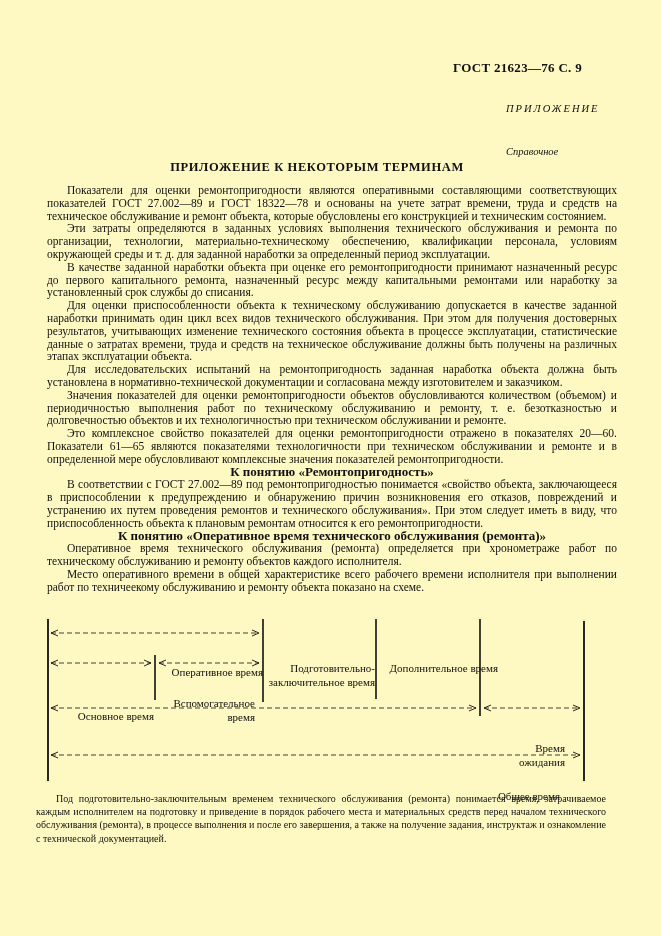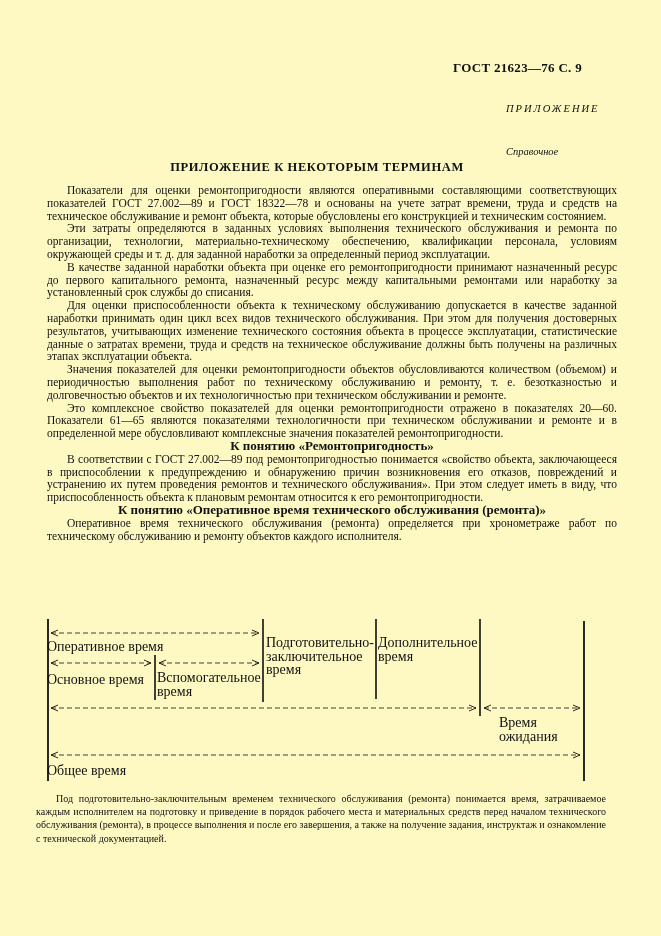--- a/index.html
+++ b/index.html
@@ -50,25 +50,25 @@
     font-size: 10px; line-height: 13.2px; text-align: justify;
   }
   .closing-text p { text-indent: 20px; }
 
   .diagram {
     position: absolute; left: 47px; top: 618px;
     width: 538px; height: 167px;
   }
   .diagram svg { position: absolute; left: 0; top: 0; }
   .dlabel {
-    position: absolute; font-size: 14px; line-height: 13.5px;
-    text-align: left; color: #111;
+    position: absolute; font-size: 11px; line-height: 13.5px;
+    text-align: right; color: #111; margin-top: 26px;
   }
   .lb-operative   { left: 0;     width: 216px; top: 22px; }
-  .lb-main        { left: 0;     width: 107px; top: 55px; }
+  .lb-main        { left: 0;     width: 107px; top: 66px; }
   .lb-auxiliary   { left: 110px; width: 98px; top: 53px; }
   .lb-preparatory { left: 219px; width: 109px; top: 18px; }
   .lb-additional  { left: 331px; width: 120px; top: 18px; }
   .lb-total       { left: 0;     width: 433px; top: 100px; }
   .lb-waiting     { left: 452px; width: 66px;  top: 98px; }
   .lb-overall     { left: 0;     width: 513px; top: 146px; }
 </style>
 </head>
 <body>
 
@@ -78,28 +78,30 @@
   <div class="annex-label">ПРИЛОЖЕНИЕ</div>
   <div class="annex-type">Справочное</div>
 
   <h2 class="doc-title">ПРИЛОЖЕНИЕ К НЕКОТОРЫМ ТЕРМИНАМ</h2>
 
   <div class="body-text">
     <p>Показатели для оценки ремонтопригодности являются оперативными составляющими соответствующих показателей ГОСТ 27.002—89 и ГОСТ 18322—78 и основаны на учете затрат времени, труда и средств на техническое обслуживание и ремонт объекта, которые обусловлены его конструкцией и техническим состоянием.</p>
     <p>Эти затраты определяются в заданных условиях выполнения технического обслуживания и ремонта по организации, технологии, материально-техническому обеспечению, квалификации персонала, условиям окружающей среды и т. д. для заданной наработки за определенный период эксплуатации.</p>
     <p>В качестве заданной наработки объекта при оценке его ремонтопригодности принимают назначенный ресурс до первого капитального ремонта, назначенный ресурс между капитальными ремонтами или наработку за установленный срок службы до списания.</p>
     <p>Для оценки приспособленности объекта к техническому обслуживанию допускается в качестве заданной наработки принимать один цикл всех видов технического обслуживания. При этом для получения достоверных результатов, учитывающих изменение технического состояния объекта в процессе эксплуатации, статистические данные о затратах времени, труда и средств на техническое обслуживание должны быть получены на различных этапах эксплуатации объекта.</p>
+    <p>Для исследовательских испытаний на ремонтопригодность заданная наработка объекта должна быть установлена в нормативно-технической документации и согласована между изготовителем и заказчиком.</p>
     <p>Значения показателей для оценки ремонтопригодности объектов обусловливаются количеством (объемом) и периодичностью выполнения работ по техническому обслуживанию и ремонту, т. е. безотказностью и долговечностью объектов и их технологичностью при техническом обслуживании и ремонте.</p>
     <p>Это комплексное свойство показателей для оценки ремонтопригодности отражено в показателях 20—60. Показатели 61—65 являются показателями технологичности при техническом обслуживании и ремонте и в определенной мере обусловливают комплексные значения показателей ремонтопригодности.</p>
 
     <h3>К понятию «Ремонтопригодность»</h3>
     <p>В соответствии с ГОСТ 27.002—89 под ремонтопригодностью понимается «свойство объекта, заключающееся в приспособлении к предупреждению и обнаружению причин возникновения его отказов, повреждений и устранению их путем проведения ремонтов и технического обслуживания». При этом следует иметь в виду, что приспособленность объекта к плановым ремонтам относится к его ремонтопригодности.</p>
 
     <h3>К понятию «Оперативное время технического обслуживания (ремонта)»</h3>
     <p>Оперативное время технического обслуживания (ремонта) определяется при хронометраже работ по техническому обслуживанию и ремонту объектов каждого исполнителя.</p>
+    <p>Место оперативного времени в общей характеристике всего рабочего времени исполнителя при выполнении работ по техничеекому обслуживанию и ремонту объекта показано на схеме.</p>
   </div>
 
   <div class="diagram">
     <svg width="538" height="167" viewBox="0 0 538 167">
       <defs>
         <marker id="mE" markerWidth="10" markerHeight="8" refX="7" refY="4" orient="auto" markerUnits="userSpaceOnUse">
           <path d="M0,1 L7,4 L0,7" fill="none" stroke="#111" stroke-width="0.9"></path>
         </marker>
         <marker id="mS" markerWidth="10" markerHeight="8" refX="1" refY="4" orient="auto" markerUnits="userSpaceOnUse">
           <path d="M8,1 L1,4 L8,7" fill="none" stroke="#111" stroke-width="0.9"></path>

